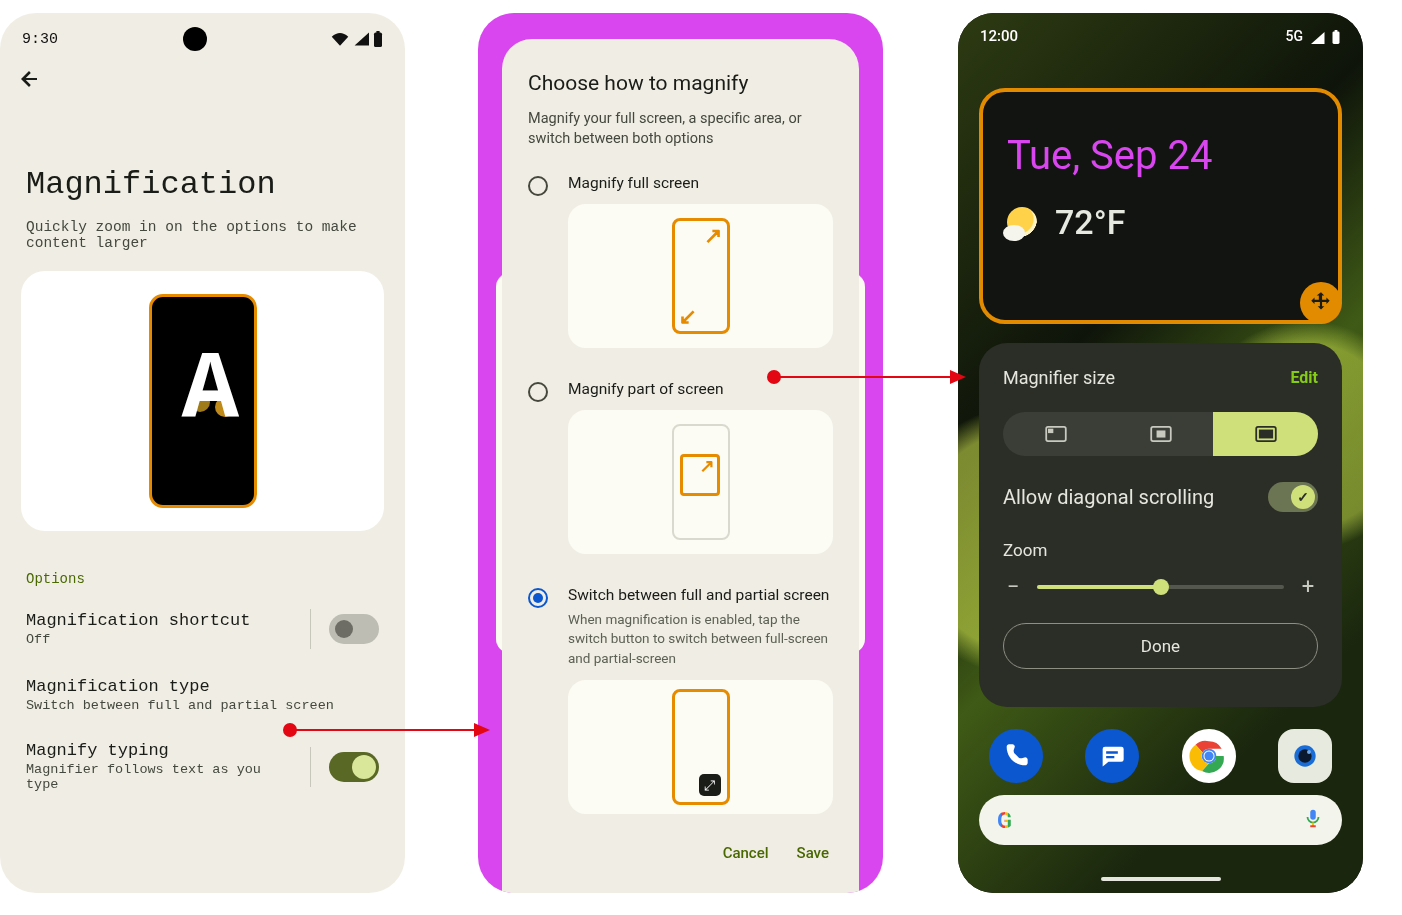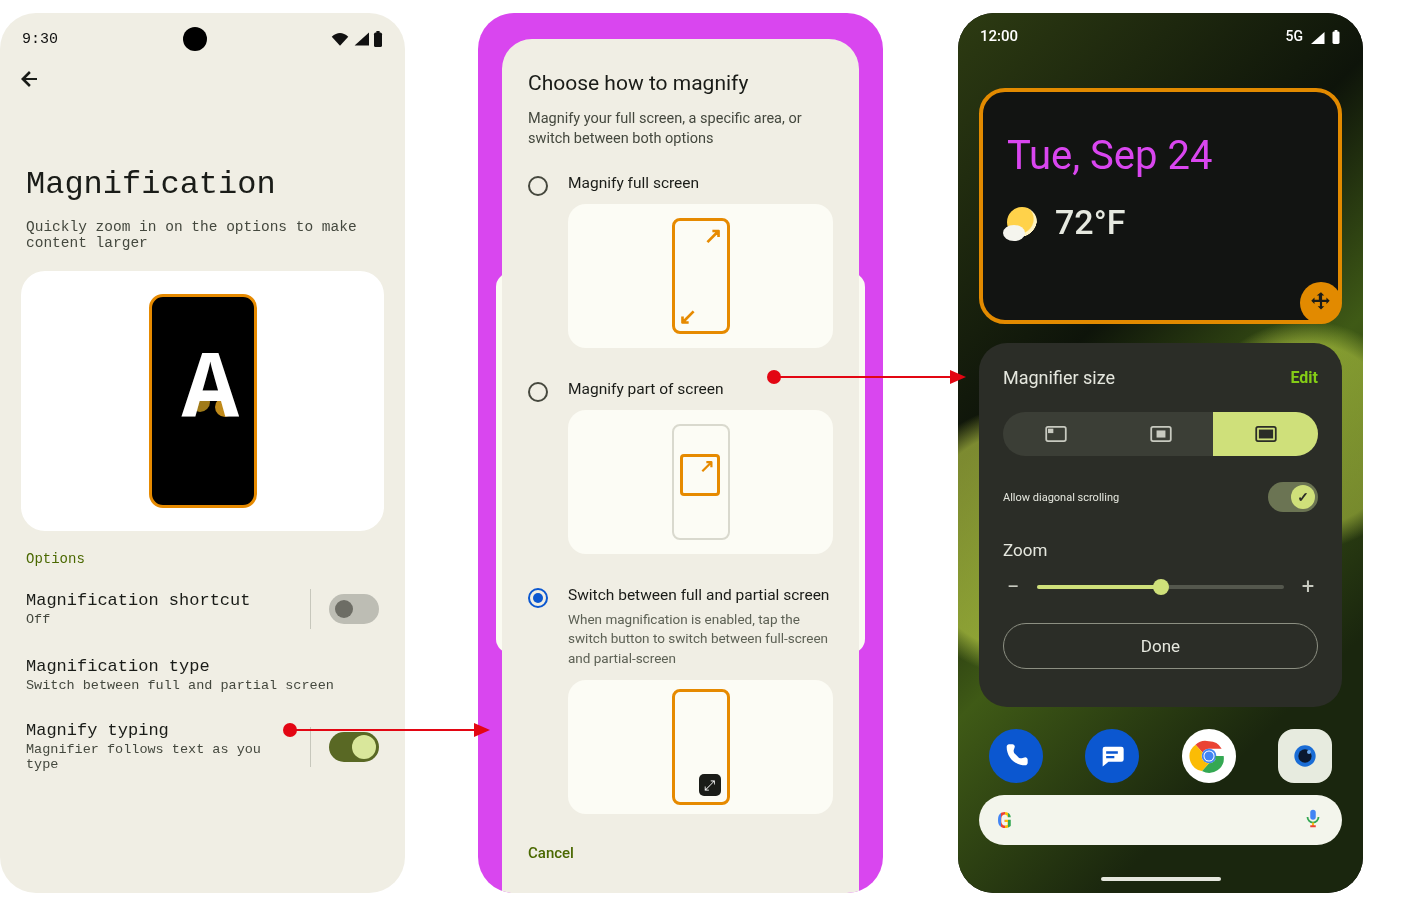--- a/index.html
+++ b/index.html
@@ -37,21 +37,21 @@
   .hero-device {
     width: 108px; height:214px; border: 3px solid #e68a00; border-radius: 14px;
     background:#000; position:relative; overflow:hidden;
   }
   .hero-device .btn-notch { position:absolute; right:-5px; top:64px; width:5px; height:38px; background:#c9c9c9; border-radius:3px;}
   .hero-A {
     position:absolute; left:30px; top:40px; color:#fff; font-size:96px; font-weight:700; letter-spacing:-6px;
   }
   .hero-dot1 { position:absolute; width:20px;height:20px; background:#a07b1a; border-radius:50%; left:38px; top:95px;}
   .hero-dot2 { position:absolute; width:20px;height:20px; background:#c08a1a; border-radius:50%; left:63px; top:100px;}
-  .p1-options-hdr { color:#4a6800; font-size:14px; font-weight:500; padding: 20px 26px 8px 26px; }
+  .p1-options-hdr { color:#4a6800; font-size:14px; font-weight:500; padding: 40px 26px 8px 26px; }
   .setting-row {
     display:flex; align-items:center; justify-content:space-between;
     padding: 14px 26px;
   }
   .setting-text .primary { font-size:17px; color:#1a1c18; }
   .setting-text .secondary { font-size:13.5px; color:#44483e; margin-top:2px; }
   .divider-v { width:1px; height:40px; background:#c7c7bc; margin:0 18px;}
   .setting-right { display:flex; align-items:center;}
   .toggle {
     width:50px; height:30px; border-radius:16px; position:relative;
@@ -96,21 +96,21 @@
   .mini-part-inner {
     position:absolute; left:6px; top:28px; width:40px; height:42px; border:3px solid #e68a00; border-radius:4px;
   }
   .mini-part-inner .ar { position:absolute; right:2px; top:-2px; color:#e68a00; font-size:18px; font-weight:700;}
   .mini-switch {
     width:58px; height:116px; border:3px solid #e68a00; border-radius:8px; position:relative;
     display:flex; align-items:flex-end; justify-content:flex-end; padding:6px;
   }
   .mini-switch .sq { width:22px; height:22px; background:#1a1c18; border-radius:5px; color:#fff; display:flex; align-items:center; justify-content:center; font-size:14px;}
   .opt-illus.small { height:134px; margin-bottom:18px;}
-  .dlg-actions { display:flex; justify-content:space-between; gap:28px; padding: 6px 4px 0 0; flex-direction: column;}
+  .dlg-actions { display:flex; justify-content:flex-end; gap:28px; padding: 6px 4px 0 0;}
   .dlg-btn { color:#4a6800; font-size:15px; font-weight:500; }
   .back-card { position:absolute; left:18px; top:260px; width:24px; height:380px; background:#fbfbf2; border-radius:14px 0 0 14px;}
   .back-card2{ position:absolute; right:18px; top:260px; width:24px; height:380px; background:#fbfbf2; border-radius:0 14px 14px 0;}
 
   
   #phone3 { left: 958px; top: 13px; background:#000; }
   .wallpaper { position:absolute; inset:0; background:
     radial-gradient(circle at 18% 60%, rgba(215,235,80,.55) 0 18%, transparent 22%),
     radial-gradient(circle at 86% 48%, rgba(215,235,80,.45) 0 16%, transparent 20%),
     linear-gradient(135deg, #2d3b12 0%, #0e140a 35%, #3f5a16 55%, #1a260e 80%);
@@ -139,21 +139,21 @@
   .mp-row1 { display:flex; justify-content:space-between; align-items:center; margin-bottom:24px;}
   .mp-title { font-size:18px; }
   .mp-edit  { color:#84cc16; font-size:16px; font-weight:700;}
   .seg {
     display:flex; background:#3b3e36; border-radius:22px; height:44px; overflow:hidden; margin-bottom:26px;
   }
   .seg > div { flex:1; display:flex; align-items:center; justify-content:center;}
   .seg > div.sel { background:#cfe07a; }
   .seg svg { width:22px; height:16px; }
   .mp-row2 { display:flex; justify-content:space-between; align-items:center; margin-bottom:28px;}
-  .mp-row2 .lbl { font-size:11px;}
+  .mp-row2 .lbl { font-size:20px;}
   .toggle-dark { width:50px; height:30px; border-radius:16px; background:#6b7453; position:relative;}
   .toggle-dark .knob { position:absolute; right:3px; top:3px; width:24px; height:24px; background:#cfe07a; border-radius:50%; display:flex; align-items:center; justify-content:center;}
   .toggle-dark .knob::after { content:"✓"; font-size:14px; color:#2b2d27; font-weight:700;}
   .mp-zoom-lbl { font-size:17px; margin-bottom:14px;}
   .slider-row { display:flex; align-items:center; gap:14px; margin-bottom:24px;}
   .slider-row .end { color:#c8cac0; font-size:22px; width:20px; text-align:center;}
   .slider {
     flex:1; height:4px; background:#54574d; border-radius:2px; position:relative;
   }
   .slider .fill { position:absolute; left:0; top:0; bottom:0; width:50%; background:#cfe07a; border-radius:2px;}

